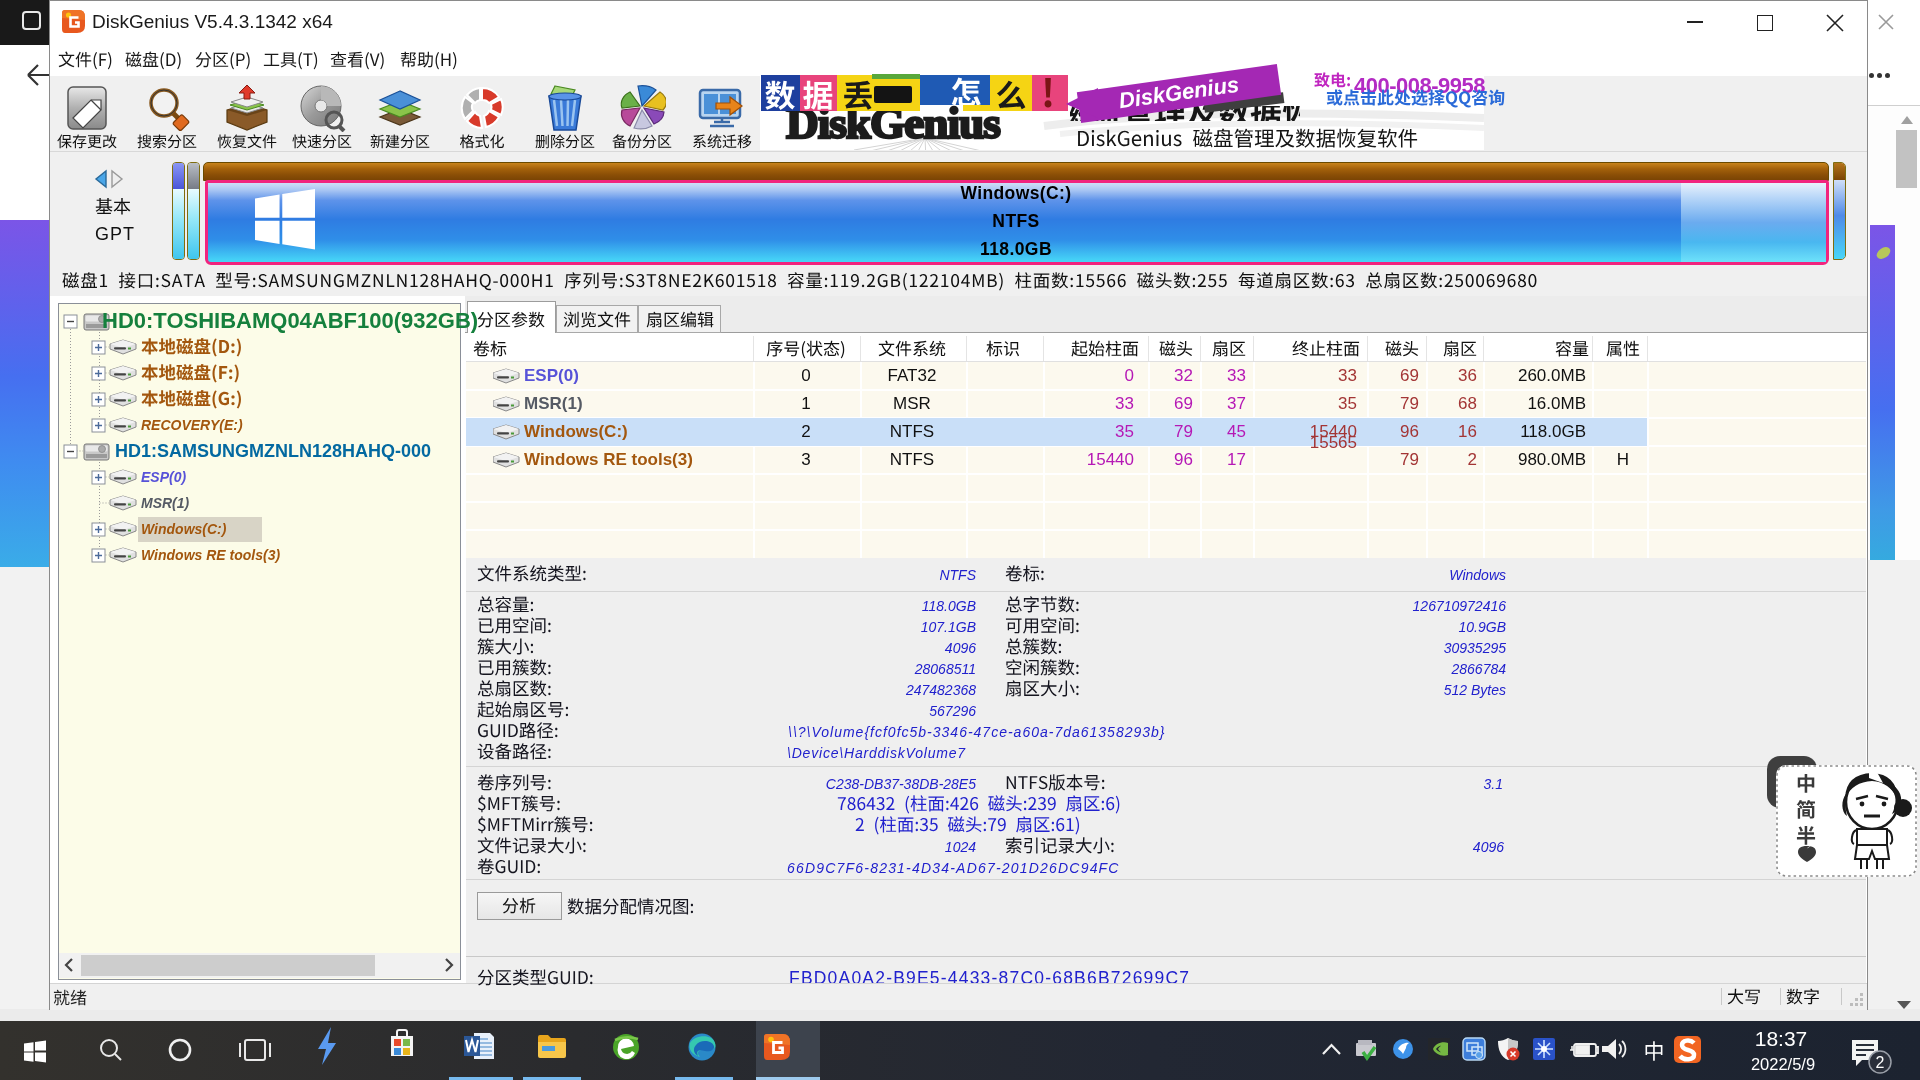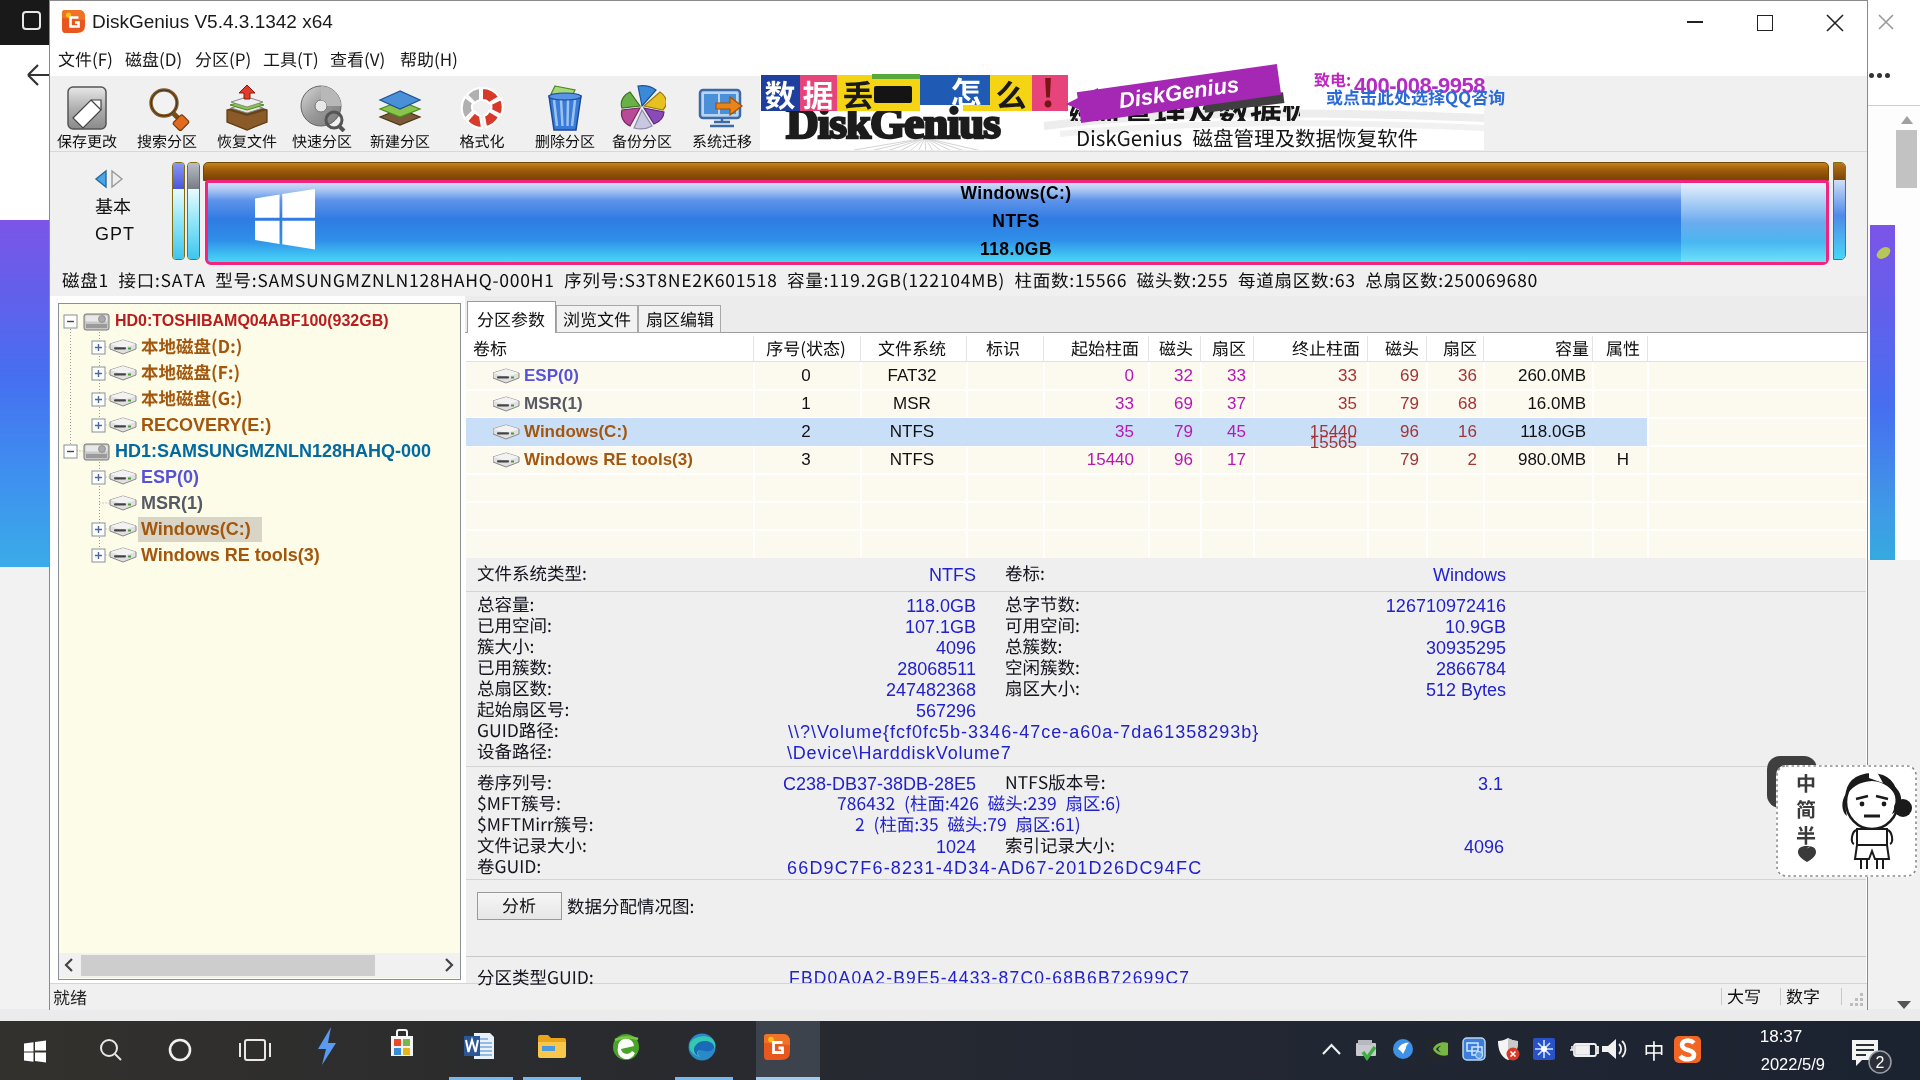--- a/index.html
+++ b/index.html
@@ -425,35 +425,35 @@
    <path d="M4 5 H22 M4 10 H22 M4 15 H14" stroke="#2a2f3a" stroke-width="2"></path>
    <circle cx="28" cy="22" r="11" fill="#2a2f3a" stroke="#9a9fa8" stroke-width="1.5"></circle>
    <text x="28" y="28" text-anchor="middle" font-size="16" fill="#fff" font-family="Liberation Sans">2</text>
   </g>
  </g>
 </svg>
 <div class="a" style="left:449px;top:1077px;width:64px;height:3px;background:#76b9ed"></div>
 <div class="a" style="left:523px;top:1077px;width:58px;height:3px;background:#76b9ed"></div>
 <div class="a" style="left:675px;top:1077px;width:58px;height:3px;background:#76b9ed"></div>
 <div class="a" style="left:756px;top:1077px;width:64px;height:3px;background:#9ecbee"></div>
-<div class="a" style="left:1746px;top:1027px;width:70px;height:20px;color:#fff;font-size:17px;text-align:center">18:37</div>
-<div class="a" style="left:1741px;top:1055px;width:84px;height:20px;color:#fff;font-size:16.5px;text-align:right">2022/5/9</div>
+<div class="a" style="left:1746px;top:1027px;width:70px;height:20px;color:#fff;font-size:21px;text-align:center">18:37</div>
+<div class="a" style="left:1741px;top:1055px;width:84px;height:20px;color:#fff;font-size:16.5px;text-align:center">2022/5/9</div>
 
 <style>
  .t { position:absolute; font-size:17px; color:#111; white-space:pre; height:22px; line-height:22px; }
  .r { text-align:right; width:300px; }
  .c { text-align:center; }
  .b { font-weight:bold; }
  .mg { color:#b518b5; }
  .rd { color:#a33535; }
  .bl { color:#2121cd; }
- .bn { font-size:18px; }
+ .bn { font-size:14px;font-style:italic; }
 </style>
 
-<div class="t b" style="left:115px;top:310px;font-size:16px;color:#b91c1c">HD0:TOSHIBAMQ04ABF100(932GB)</div>
+<div class="t b" style="left:102px;top:310px;font-size:22px;color:#15803d">HD0:TOSHIBAMQ04ABF100(932GB)</div>
 <div class="t b bn" style="left:141px;top:414px;color:#a3570e">RECOVERY(E:)</div>
 <div class="t b" style="left:115px;top:440px;font-size:18px;color:#0369a1">HD1:SAMSUNGMZNLN128HAHQ-000</div>
 <div class="t b bn" style="left:141px;top:466px;color:#5752d8">ESP(0)</div>
 <div class="t b bn" style="left:141px;top:492px;color:#555a64">MSR(1)</div>
 <div class="t b bn" style="left:141px;top:518px;color:#a3570e">Windows(C:)</div>
 <div class="t b bn" style="left:141px;top:544px;color:#a3570e">Windows RE tools(3)</div>
 
 <div class="t b" style="left:524px;top:365px;color:#5752d8">ESP(0)</div>
 <div class="t b" style="left:524px;top:393px;color:#555a64">MSR(1)</div>
 <div class="t b" style="left:524px;top:421px;color:#a3570e">Windows(C:)</div>

